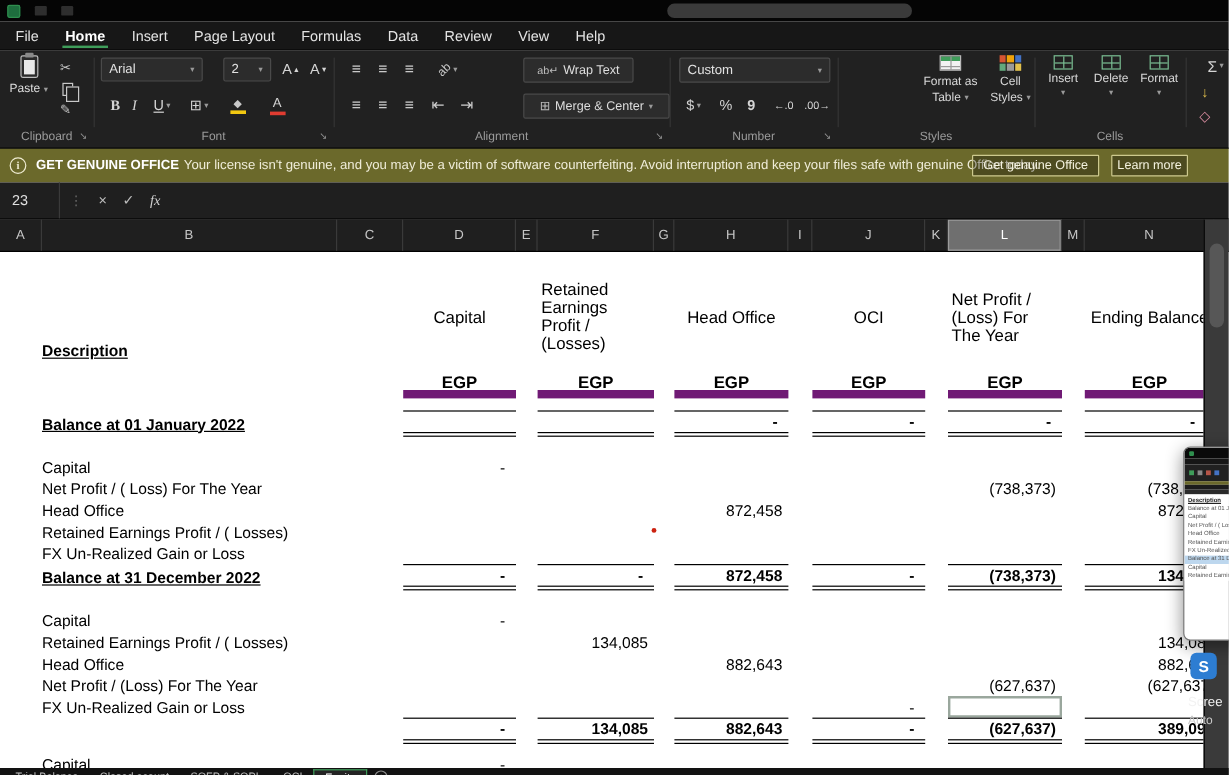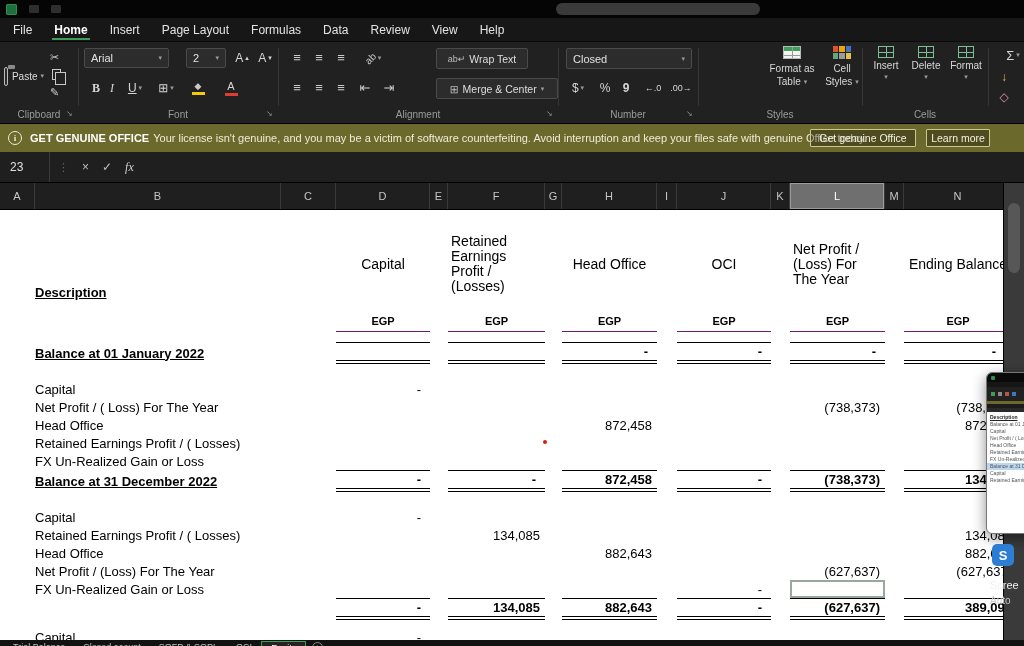--- a/index.html
+++ b/index.html
@@ -21,21 +21,21 @@
   
   .ribbon{position:absolute;left:0;top:42px;width:1024px;height:82px;background:#212121;border-bottom:1px solid #000}
   .vsep{position:absolute;top:6px;height:58px;width:1px;background:#353535}
   .grp-label{position:absolute;top:66px;height:14px;font-size:10px;color:#9b9b9b;text-align:center;line-height:14px}
   .launcher{position:absolute;top:67px;font-size:8px;color:#8f8f8f;line-height:10px}
   .combo{position:absolute;background:#2c2c2c;border:1px solid #4a4a4a;border-radius:2px;color:#e2e2e2;font-size:11px;display:flex;align-items:center;padding:0 6px;gap:4px}
   .combo .dd{margin-left:auto}
   .dd{font-size:7px;color:#9a9a9a}
   .tbtn{position:absolute;background:#2c2c2c;border:1px solid #4a4a4a;border-radius:2px;color:#dedede;font-size:10.5px;display:flex;align-items:center;justify-content:center;gap:4px;white-space:nowrap}
   .ibtn{position:absolute;display:flex;align-items:center;justify-content:center;color:#d5d5d5;font-size:12px;gap:2px}
-  .paste-btn{position:absolute;left:4px;top:4px;width:40px;height:60px;display:flex;flex-direction:row;align-items:center;justify-content:flex-start;gap:4px;color:#dedede}
+  .paste-btn{position:absolute;left:4px;top:4px;width:40px;height:60px;display:flex;flex-direction:column;align-items:center;justify-content:flex-start;gap:4px;color:#dedede}
   .clip-icon{width:15px;height:19px;border:1px solid #bdbdbd;border-radius:2px;position:relative;background:#2a2a2a}
   .clip-icon::before{content:"";position:absolute;top:-3px;left:3px;width:7px;height:4px;background:#8a8a8a;border-radius:1px}
   .clip-icon::after{content:"";position:absolute;left:2px;top:3px;right:2px;bottom:2px;background:#e8e8e8}
   .paste-lbl{font-size:10px;display:flex;gap:3px;align-items:center}
   .mini-ic{position:absolute;color:#c9c9c9;font-size:11px;line-height:12px}
   .copy-icon{position:absolute;width:9px;height:11px;border:1px solid #c9c9c9}
   .copy-icon::after{content:"";position:absolute;left:2px;top:2px;width:9px;height:11px;border:1px solid #c9c9c9;background:#212121}
   .bold-b{font-family:"Liberation Serif",serif;font-weight:bold}
   .ital-i{font-family:"Liberation Serif",serif;font-style:italic}
   .undl-u{text-decoration:underline}
@@ -77,21 +77,21 @@
 
   
   .grid{position:absolute;left:0;top:210px;width:1003px;height:430px;background:#fff;overflow:hidden;color:#000;z-index:1}
   .grow{position:relative;width:100%}
   .cell{position:absolute;top:0;height:100%}
   .lbl{display:flex;align-items:center;font-size:13px;white-space:nowrap}
   .val{display:flex;align-items:center;justify-content:flex-end;padding-right:5px;font-size:13px;white-space:nowrap}
   .val.cN{padding-right:0}
   .val.dash{padding-right:9px}
   .val.cN.dash{padding-right:16px}
-  .egp{display:flex;align-items:center;justify-content:center;font-weight:bold;font-size:11px;border-bottom:1px solid #701a75}
+  .egp{display:flex;align-items:center;justify-content:center;font-weight:bold;font-size:14px;border-bottom:7px solid #701a75}
   .col-head{display:flex;align-items:center;justify-content:center;font-weight:normal;font-size:14px;line-height:15px;padding:0 3px}
   .desc-head{display:flex;align-items:flex-end;font-weight:bold;font-size:13px;text-decoration:underline;padding-bottom:10px}
   .rnormal{height:18px}
   .rtotal{height:22px}
   .rtotal .lbl{font-weight:bold;text-decoration:underline}
   .rtotal .val{font-weight:bold;border-top:1px solid #000;border-bottom:4px double #000}
   .selected{box-shadow:inset 0 0 0 2px #9aa79d}
   .red-dot{position:absolute;left:543px;top:6px;width:4px;height:4px;background:#cc2211;border-radius:50%}
 
   
@@ -215,21 +215,21 @@
   <div class="al" style="left:380px;top:36px">⇥</div>
   <div class="tbtn" style="left:436px;top:36px;width:122px;height:21px">
       <span style="color:#bdbdbd">⊞</span>
       <span>Merge &amp; Center</span>
       <span class="dd">▾</span>
     </div>
   <div class="grp-label" style="left:278px;width:280px">Alignment</div>
   <span class="launcher" style="left:546px">↘</span>
 
   <div class="combo" style="left:566px;top:6px;width:126px;height:21px">
-      <span>Closed</span>
+      <span>Custom</span>
       <span class="dd">▾</span>
     </div>
   <div class="ibtn" style="left:564px;top:36px;width:28px;height:20px">
       <span>$</span>
       <span class="dd">▾</span>
     </div>
   <div class="ibtn" style="left:596px;top:36px;width:18px;height:20px">%</div>
   <div class="ibtn" style="left:618px;top:36px;width:16px;height:20px;font-weight:bold">9</div>
   <div class="ibtn" style="left:640px;top:36px;width:26px;height:20px;font-size:9px">←.0</div>
   <div class="ibtn" style="left:668px;top:36px;width:26px;height:20px;font-size:9px">.00→</div>

